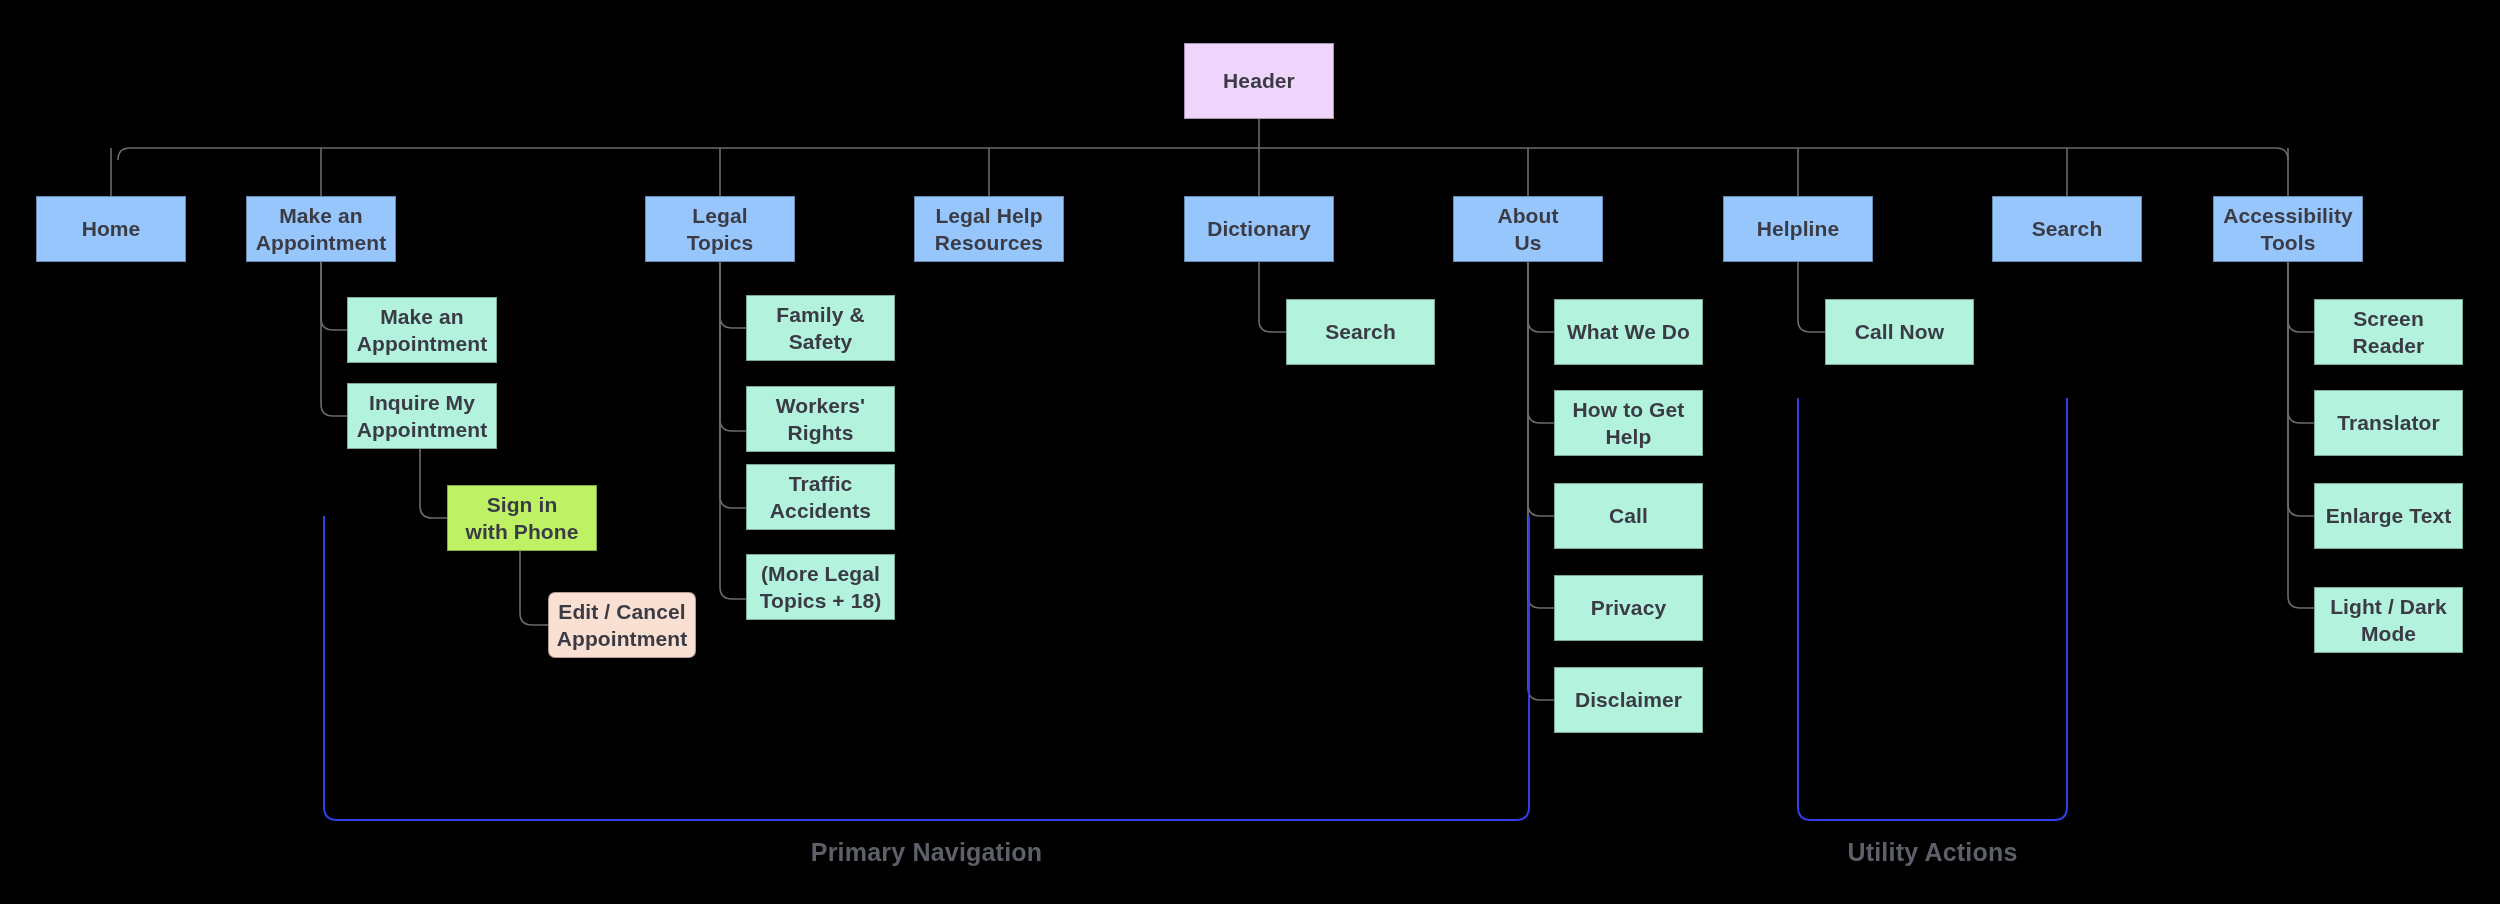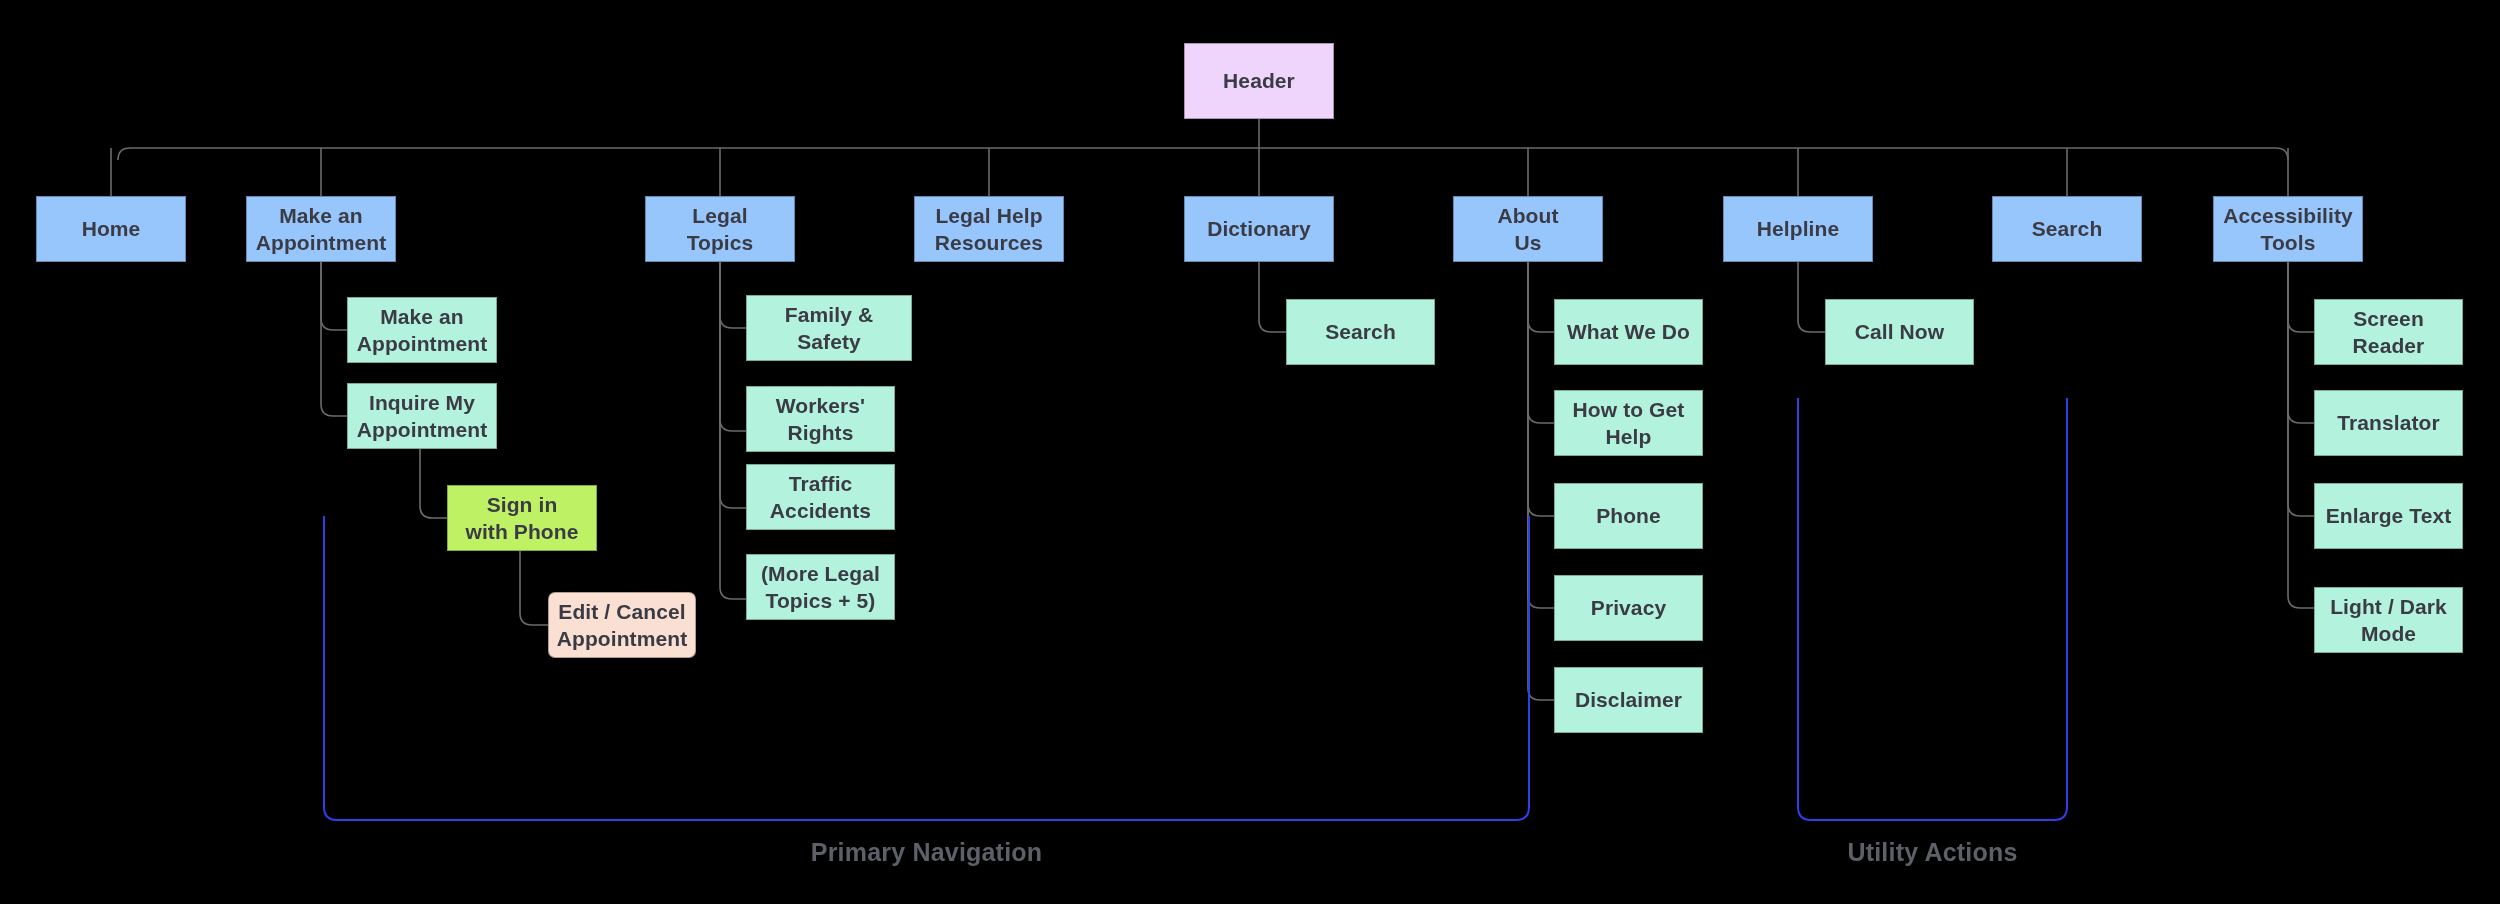--- a/index.html
+++ b/index.html
@@ -126,35 +126,35 @@
   <div class="node sub" style="left:347px; top:297px; width:150px; height:66px;">Make an
 Appointment</div>
   <div class="node sub" style="left:347px; top:383px; width:150px; height:66px;">Inquire My
 Appointment</div>
 
   <div class="node action" style="left:447px; top:485px; width:150px; height:66px;">Sign in
 with Phone</div>
   <div class="node alert" style="left:548px; top:592px; width:148px; height:66px;">Edit / Cancel
 Appointment</div>
 
-  <div class="node sub" style="left:746px; top:295px; width:166px; height:66px;">Family &amp;
+  <div class="node sub" style="left:746px; top:295px; width:149px; height:66px;">Family &amp;
 Safety</div>
   <div class="node sub" style="left:746px; top:386px; width:149px; height:66px;">Workers'
 Rights</div>
   <div class="node sub" style="left:746px; top:464px; width:149px; height:66px;">Traffic
 Accidents</div>
   <div class="node sub" style="left:746px; top:554px; width:149px; height:66px;">(More Legal
-Topics + 5)</div>
+Topics + 18)</div>
 
   <div class="node sub" style="left:1286px; top:299px; width:149px; height:66px;">Search</div>
 
   <div class="node sub" style="left:1554px; top:299px; width:149px; height:66px;">What We Do</div>
   <div class="node sub" style="left:1554px; top:390px; width:149px; height:66px;">How to Get
 Help</div>
-  <div class="node sub" style="left:1554px; top:483px; width:149px; height:66px;">Phone</div>
+  <div class="node sub" style="left:1554px; top:483px; width:149px; height:66px;">Call</div>
   <div class="node sub" style="left:1554px; top:575px; width:149px; height:66px;">Privacy</div>
   <div class="node sub" style="left:1554px; top:667px; width:149px; height:66px;">Disclaimer</div>
 
   <div class="node sub" style="left:1825px; top:299px; width:149px; height:66px;">Call Now</div>
 
   <div class="node sub" style="left:2314px; top:299px; width:149px; height:66px;">Screen Reader</div>
   <div class="node sub" style="left:2314px; top:390px; width:149px; height:66px;">Translator</div>
   <div class="node sub" style="left:2314px; top:483px; width:149px; height:66px;">Enlarge Text</div>
   <div class="node sub" style="left:2314px; top:575px; width:149px; height:66px;margin-top:12px;">Light / Dark
 Mode</div>

